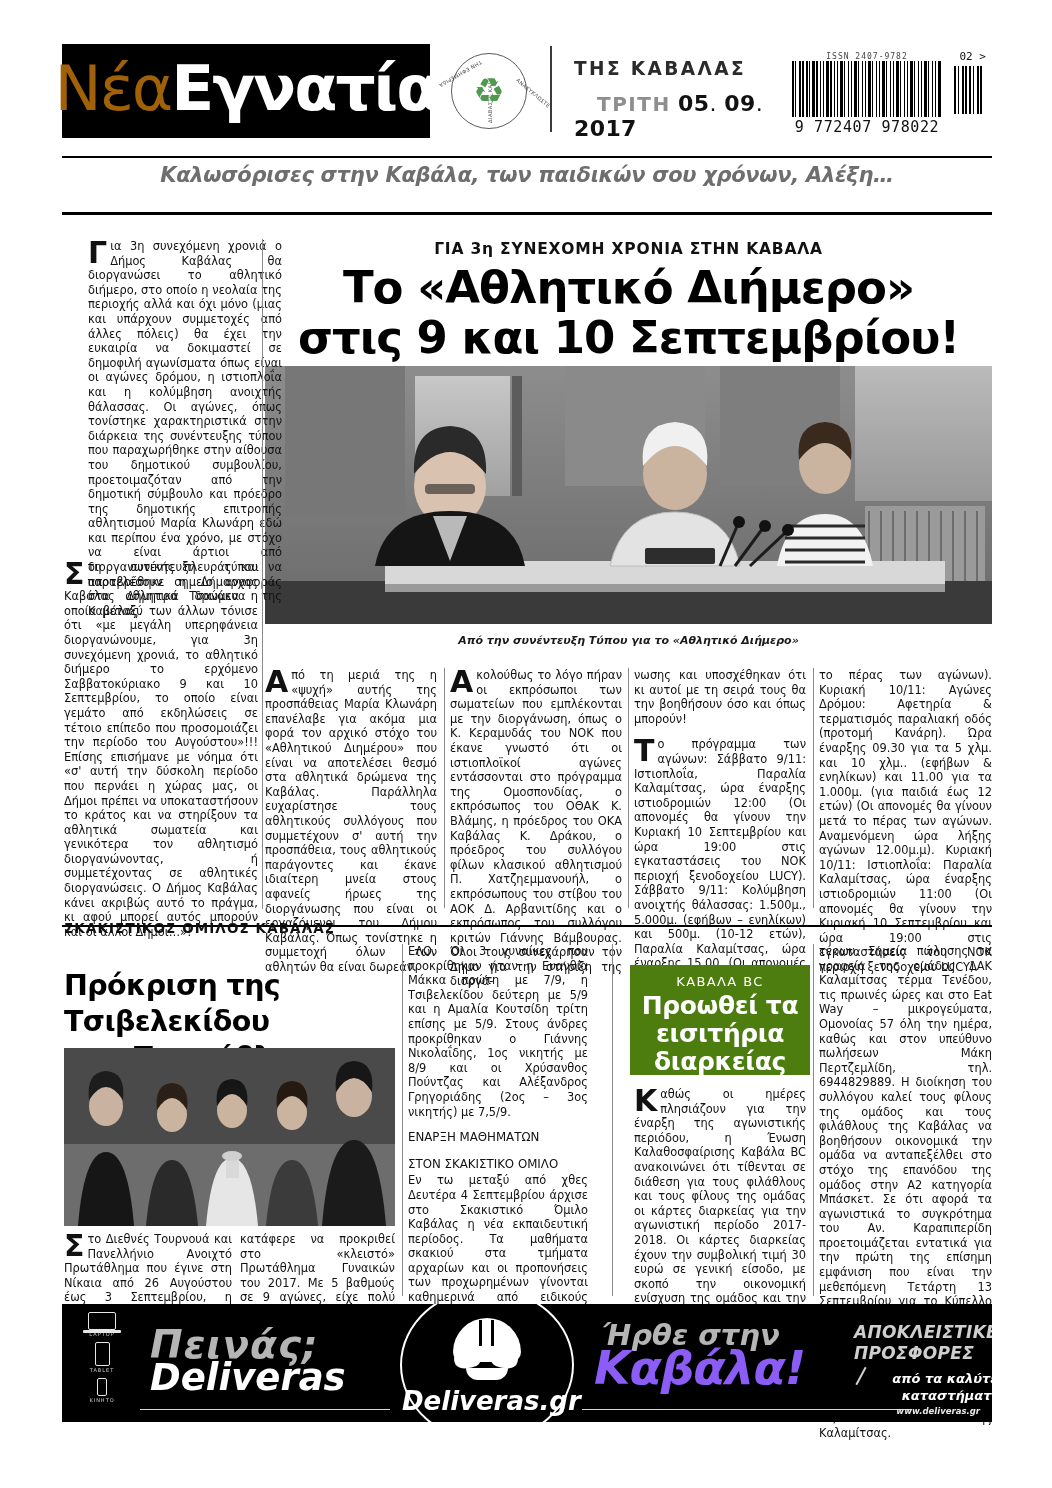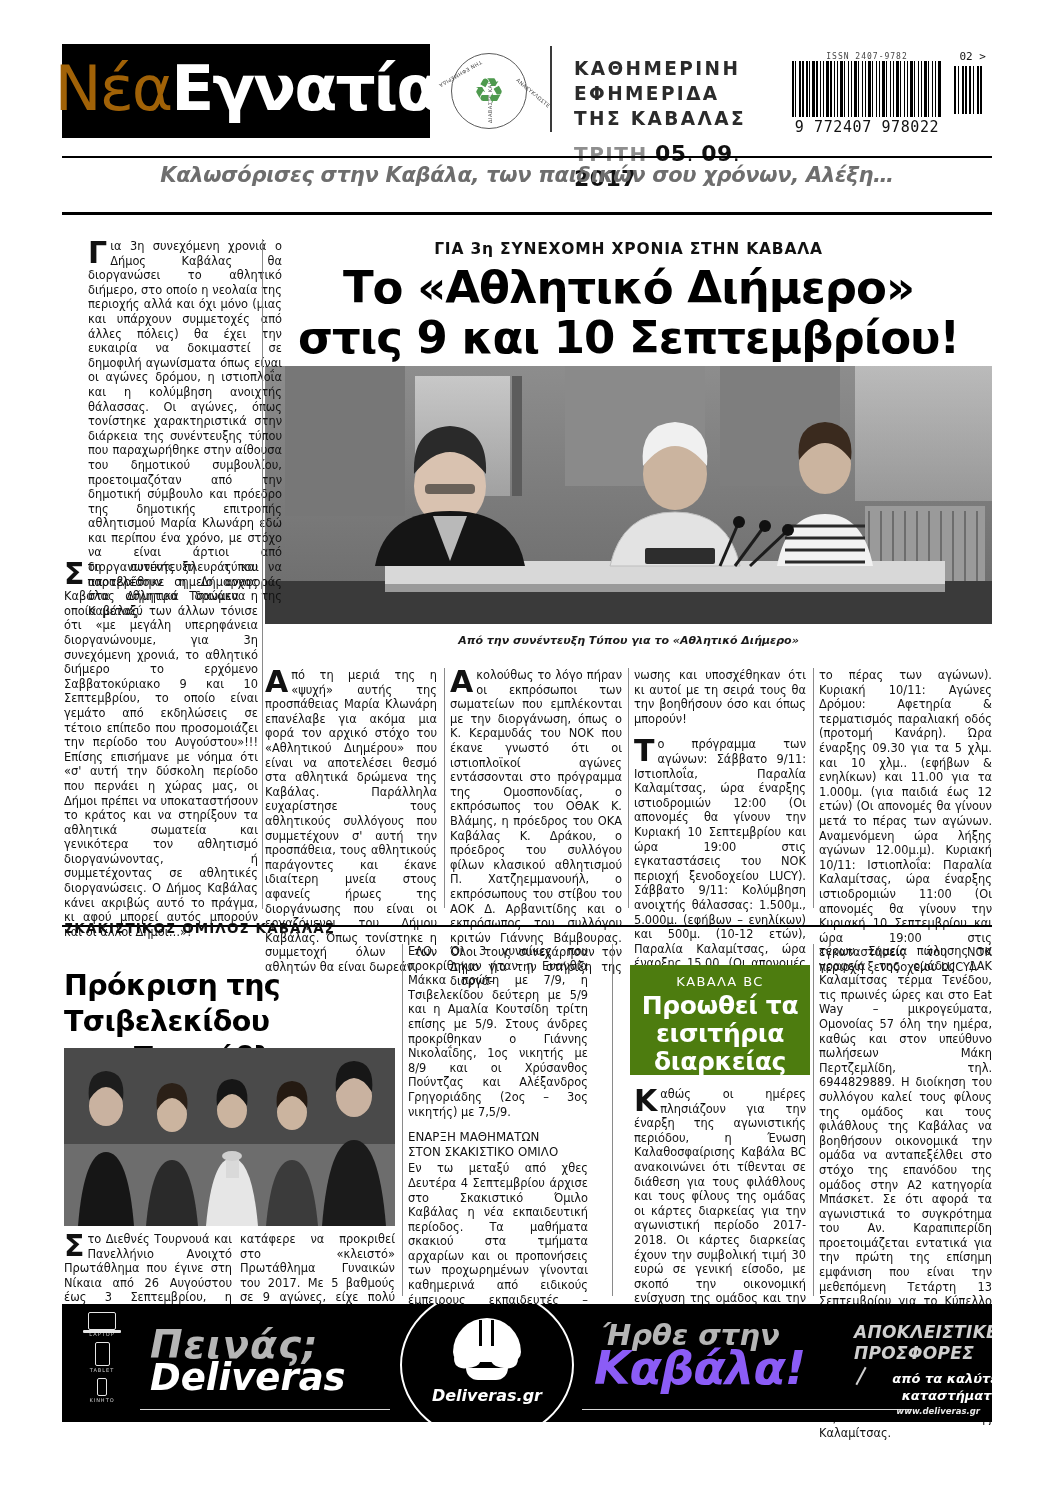--- a/index.html
+++ b/index.html
@@ -102,21 +102,21 @@
     letter-spacing: 2.4px;
     color: #2b2b2b;
     line-height: 25px;
   }
   .head-date {
     margin-top: 10px;
     font-size: 22px;
     letter-spacing: .4px;
     color: #111;
   }
-  .head-date .dow { color: #8e8e8e; font-weight: 700; font-size: 20px; letter-spacing: 1.5px;}
+  .head-date .dow { color: #8e8e8e; font-weight: 700; font-size: 20px; letter-spacing: 1.5px; margin-left: 23px;}
   .head-date .dnum { font-weight: 700; }
 
   .barcode-area {
     width: 200px;
     padding-top: 8px;
     position: relative;
   }
   .issn {
     font-family: "DejaVu Sans Mono", monospace;
     font-size: 8px;
@@ -422,21 +422,21 @@
   .stache {
     position: absolute;
     left: 16px; top: 50px;
     width: 42px; height: 12px;
     background: #fff;
     border-radius: 0 0 22px 22px;
   }
   .ad-brand {
     position: absolute;
     left: 0; right: 0; top: 96px;
-    font-size: 16px;
+    font-size: 26px;
     font-weight: 700;
     font-style: italic;
     color: #fff;
   }
   .ad-t3 {
     position: absolute;
     left: 540px; top: 14px;
     font-size: 29px;
     font-weight: 700;
     font-style: italic;
@@ -514,21 +514,20 @@
           <span style="transform:rotate(40deg) translate(14px,-30px)">ΑΝΑΚΥΚΛΩΣΤΕ</span>
           <span style="transform:rotate(150deg) translate(-8px,26px)">ΤΗΝ ΕΦΗΜΕΡΙΔΑ</span>
         </div>
         <div class="tri">♻</div>
       </div>
     </div>
 
     <div class="vrule"></div>
 
     <div class="head-info">
-      <div class="k1">ΚΑΘΗΜΕΡΙΝΗ ΕΦΗΜΕΡΙΔΑ</div>
       <div class="k1">ΤΗΣ ΚΑΒΑΛΑΣ</div>
       <div class="head-date">
         <span class="dow">ΤΡΙΤΗ</span>
         <span class="dnum">05</span><span>.</span>
         <span class="dnum">09</span><span>.</span>
         <span class="dnum">2017</span>
       </div>
     </div>
 
     <div class="barcode-area">
@@ -703,21 +702,21 @@
     <p class="dropcap">Στο Διεθνές Τουρνουά και Πανελλήνιο Ανοιχτό Πρωτάθλημα που έγινε στη Νίκαια από 26 Αυγούστου έως 3 Σεπτεμβρίου, η 14χρονη Καβαλιώτισσα Ευγενία Τσιβελεκίδου</p>
   </div>
   <div class="col c7">
     <p>κατάφερε να προκριθεί στο «κλειστό» Πρωτάθλημα Γυναικών του 2017. Με 5 βαθμούς σε 9 αγώνες, είχε πολύ καλή απόδοση (2159) και κέρδισε 146 μονάδες</p>
   </div>
 
   <div class="vsep" style="left:402px; top:944px; height:352px;"></div>
 
   <div class="col c8">
     <p>ΕΛΟ. Οι 3 γυναίκες που προκρίθηκαν ήταν η Ευανθία Μάκκα πρώτη με 7/9, η Τσιβελεκίδου δεύτερη με 5/9 και η Αμαλία Κουτσίδη τρίτη επίσης με 5/9. Στους άνδρες προκρίθηκαν ο Γιάννης Νικολαΐδης, 1ος νικητής με 8/9 και οι Χρύσανθος Πούντζας και Αλέξανδρος Γρηγοριάδης (2ος – 3ος νικητής) με 7,5/9.</p>
-    <p style="margin-bottom:0;font-size:11.8px;">ΕΝΑΡΞΗ ΜΑΘΗΜΑΤΩΝ</p>
+    <p style="margin-bottom:12px;font-size:11.8px;">ΕΝΑΡΞΗ ΜΑΘΗΜΑΤΩΝ</p>
     <p style="margin-bottom:2px;font-size:11.8px;">ΣΤΟΝ ΣΚΑΚΙΣΤΙΚΟ ΟΜΙΛΟ</p>
     <p>Εν τω μεταξύ από χθες Δευτέρα 4 Σεπτεμβρίου άρχισε στο Σκακιστικό Όμιλο Καβάλας η νέα εκπαιδευτική περίοδος. Τα μαθήματα σκακιού στα τμήματα αρχαρίων και οι προπονήσεις των προχωρημένων γίνονται καθημερινά από ειδικούς έμπειρους εκπαιδευτές – προπονητές στο Εντευκτήριο του Σκακιστικού Ομίλου (Ευριπίδου 2, πρώην παιδικός σταθμός). Νέες εγγραφές γίνονται καθημερινά από Δευτέρα μέχρι Παρασκευή 6 – 8 μ.μ. και Σάββατο 10 – 12 π.μ.</p>
   </div>
 
   <div class="vsep" style="left:612px; top:944px; height:352px;"></div>
 
   <div class="gray-box">
     <div class="gb-k">ΚΑΒΑΛΑ BC</div>
     <div class="gb-h">
       <div>Προωθεί τα</div>

